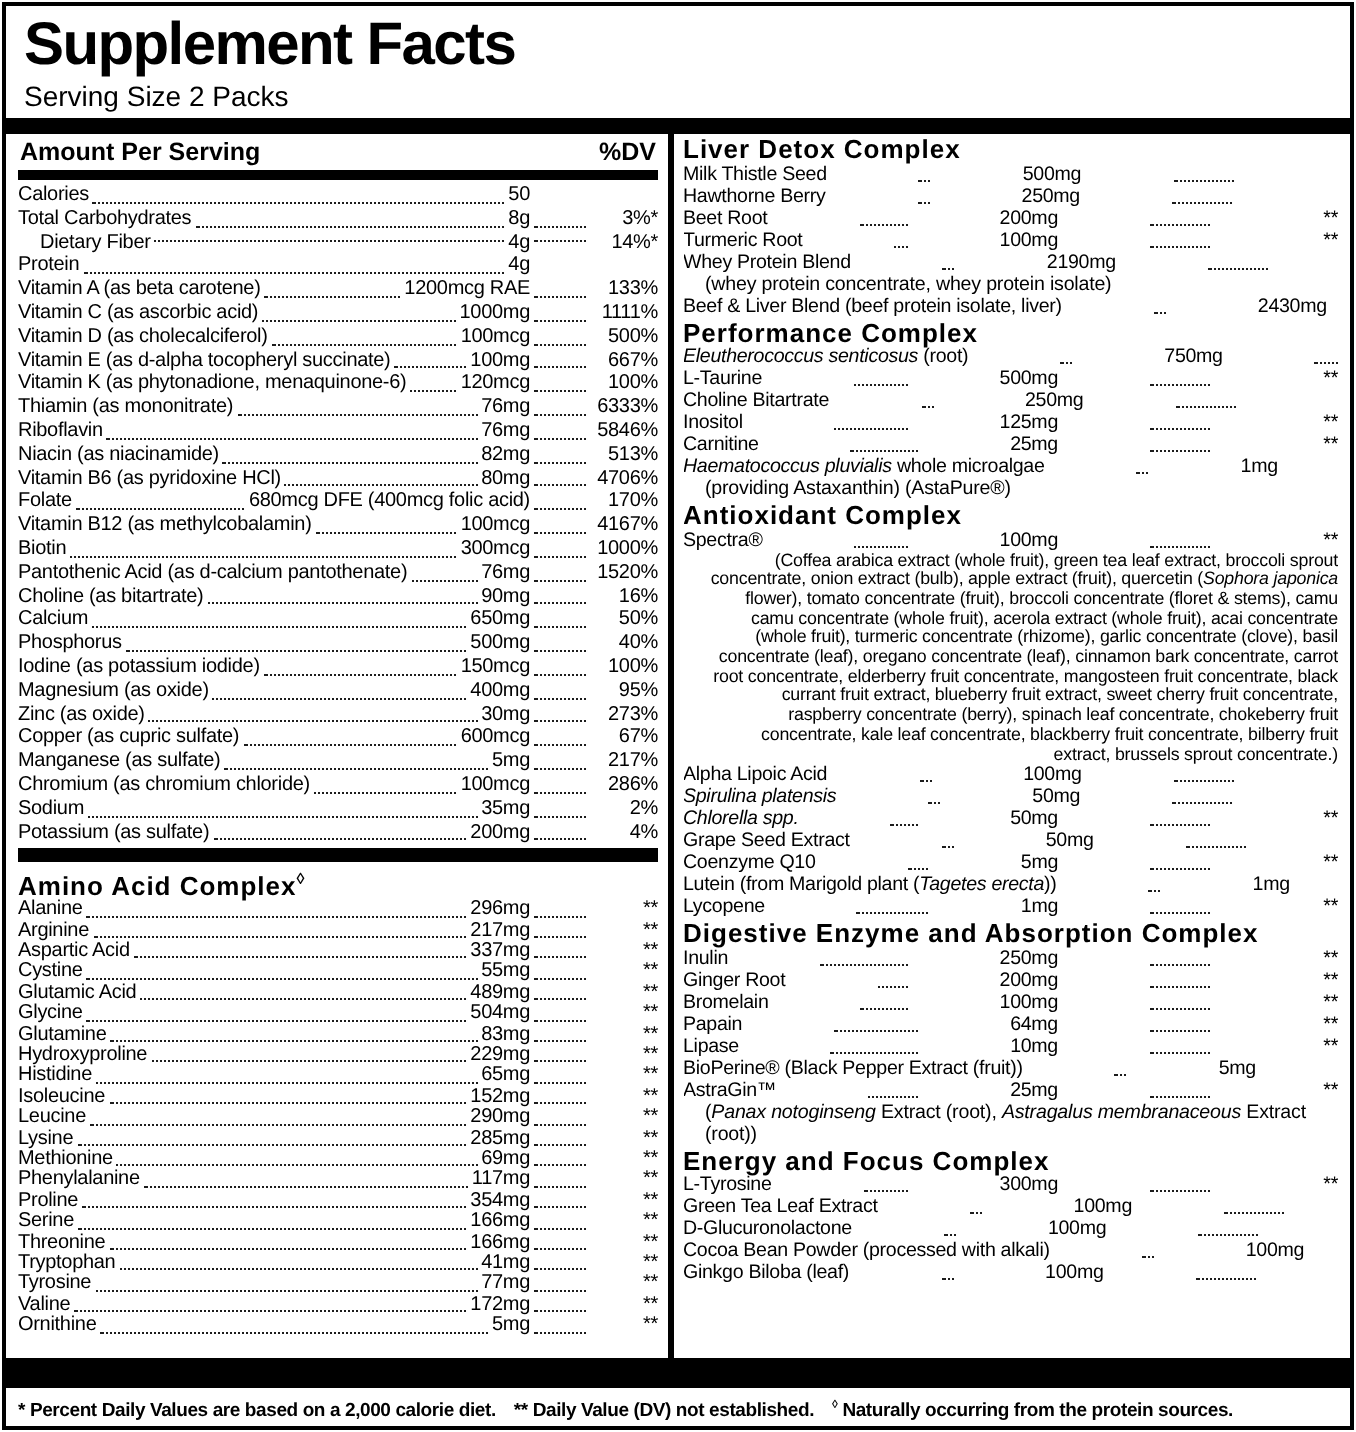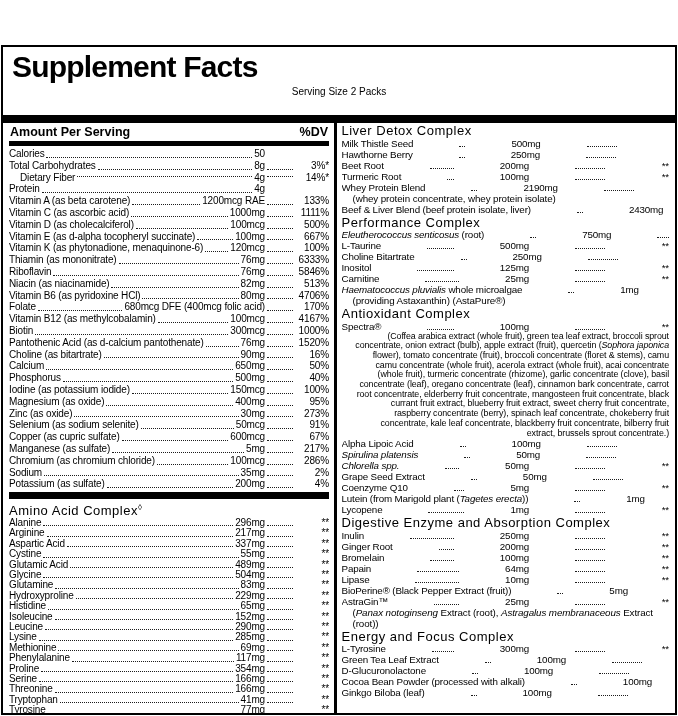--- a/index.html
+++ b/index.html
@@ -1,34 +1,34 @@
 <!DOCTYPE html>
 <html><head>
 <meta charset="utf-8">
 <style>
   html,body { margin:0; padding:0; background:#ffffff; }
   body { width:678px; height:716px; position:relative; font-family:"Liberation Sans", sans-serif; color:#000; }
-  .label { position:absolute; left:1px; top:1px; right:1px; bottom:1px; border:2.5px solid #000; background:#fff; overflow:hidden; box-sizing:border-box;margin-top:44px; }
+  .label { position:absolute; left:1px; top:1px; right:1px; bottom:1px; border:2.5px solid #000; background:#fff; overflow:hidden; box-sizing:border-box; }
   .title { font-weight:bold; font-size:30px; line-height:32px; letter-spacing:-0.8px; padding:4px 9px 0; }
-  .serving { font-size:10px; line-height:14px; padding:2px 9px 16px;text-align:center; }
+  .serving { font-size:14px; line-height:14px; padding:2px 9px 4px; }
   .bar-top { height:8px; background:#000; }
   .columns { display:flex; height:612px; padding:0 6px; box-sizing:border-box; overflow:hidden; }
   .col-left { width:320px; flex:0 0 auto; overflow:hidden; }
   .vdiv { width:2.5px; background:#000; margin:0 5px; flex:0 0 auto; }
   .col-right { flex:1 1 auto; min-width:0; overflow:hidden; }
   .apsv { display:flex; justify-content:space-between; font-weight:bold; font-size:12.5px; line-height:15px; padding:2px 1px 1px; }
   .bar-mid { height:5px; background:#000; margin:0 0 2px; }
   .row { display:flex; align-items:flex-end; font-size:10px; line-height:11.8px; letter-spacing:-0.15px; white-space:nowrap; }
   .indent { padding-left:11px;align-items:center; }
   .dots { flex:1 1 auto; min-width:6px; border-bottom:1.5px dotted #1c1c1c; margin:0 2px 2px; }
   .dv-dots { flex:0 0 auto; width:26px; }
   .amt { flex:0 0 auto; }
   .dv { flex:0 0 auto; min-width:34px; text-align:right; }
   .dv-space { flex:0 0 auto; width:64px; }
-  .sec-header { font-weight:normal; font-size:13px; line-height:13.5px; letter-spacing:0.5px; padding:1px 0 0; }
+  .sec-header { font-weight:bold; font-size:13px; line-height:13.5px; letter-spacing:0.5px; padding:1px 0 0; }
   .bar-amino { height:7px; background:#000; margin:2px 0 1px; }
   .amino-rows .row { line-height:10.4px; font-size:10px; }
   .col-right .row { line-height:11.0px; font-size:9.8px;gap:44px; }
   .col-right .dv-dots { width:30px; }
   .col-right .dv { min-width:18px; }
   .note { display:block; white-space:normal; padding-left:11px; font-size:9.4px; line-height:10.4px; letter-spacing:-0.1px; }
   .note.big { font-size:8.9px; line-height:9.7px;text-align:right; }
   .bar-bottom { height:15px; background:#000; }
   .footnote { font-weight:bold; font-size:9.5px; letter-spacing:-0.2px; line-height:14px; padding:2px 6px; white-space:nowrap; }
   .fn-part { margin-right:9px; }
@@ -204,27 +204,20 @@
             <span class="dv">95%</span>
           </div>
           <div class="row">
             <span class="lbl"><span>Zinc (as oxide)</span></span>
             <span class="dots"></span>
             <span class="amt">30mg</span>
             <span class="dots dv-dots"></span>
             <span class="dv">273%</span>
           </div>
           <div class="row">
-            <span class="lbl"><span>Selenium (as sodium selenite)</span></span>
-            <span class="dots"></span>
-            <span class="amt">50mcg</span>
-            <span class="dots dv-dots"></span>
-            <span class="dv">91%</span>
-          </div>
-          <div class="row">
             <span class="lbl"><span>Copper (as cupric sulfate)</span></span>
             <span class="dots"></span>
             <span class="amt">600mcg</span>
             <span class="dots dv-dots"></span>
             <span class="dv">67%</span>
           </div>
           <div class="row">
             <span class="lbl"><span>Manganese (as sulfate)</span></span>
             <span class="dots"></span>
             <span class="amt">5mg</span>

